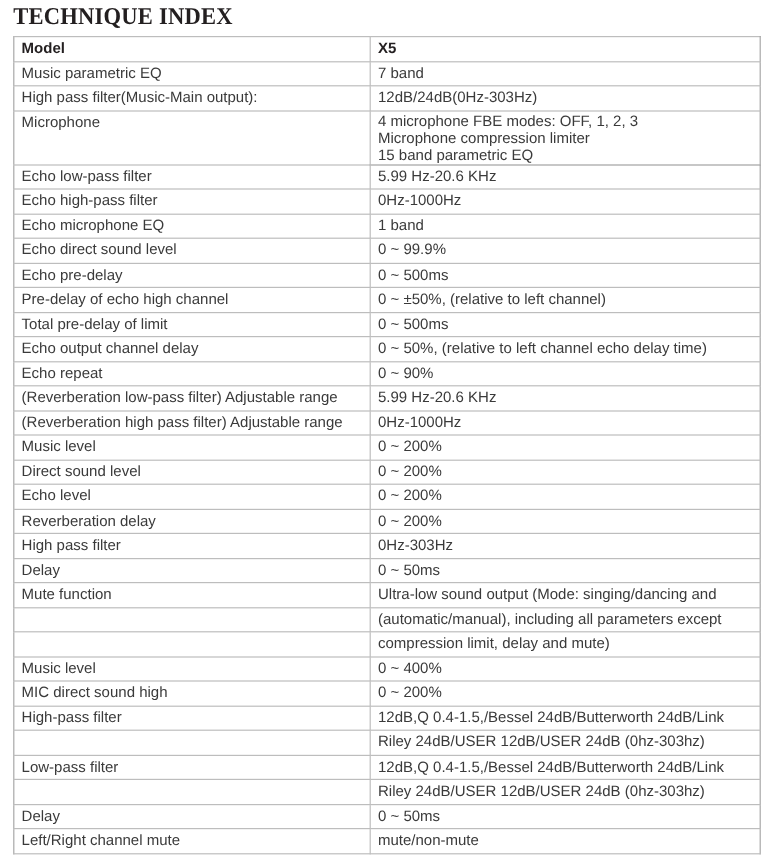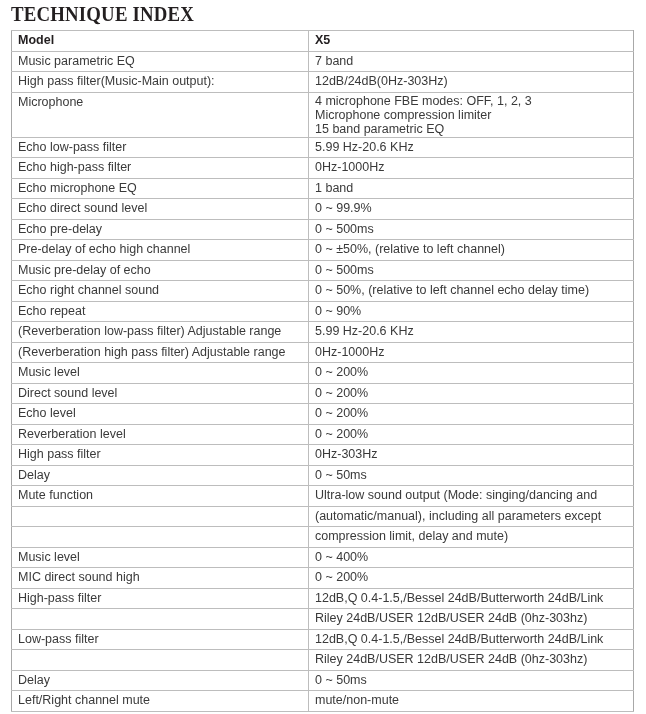--- a/index.html
+++ b/index.html
@@ -124,25 +124,25 @@
         </tr>
         <tr>
           <td class="label-cell"><span class="nowrap-shrink">Echo pre-delay</span></td>
           <td class="value-cell"><span class="nowrap-shrink">0 ~ 500ms</span></td>
         </tr>
         <tr>
           <td class="label-cell"><span class="nowrap-shrink">Pre-delay of echo high channel</span></td>
           <td class="value-cell"><span class="nowrap-shrink">0 ~ ±50%, (relative to left channel)</span></td>
         </tr>
         <tr>
-          <td class="label-cell"><span class="nowrap-shrink">Music pre-delay of echo</span></td>
+          <td class="label-cell"><span class="nowrap-shrink">Total pre-delay of limit</span></td>
           <td class="value-cell"><span class="nowrap-shrink">0 ~ 500ms</span></td>
         </tr>
         <tr>
-          <td class="label-cell"><span class="nowrap-shrink">Echo right channel sound</span></td>
+          <td class="label-cell"><span class="nowrap-shrink">Echo output channel delay</span></td>
           <td class="value-cell"><span class="nowrap-shrink">0 ~ 50%, (relative to left channel echo delay time)</span></td>
         </tr>
         <tr>
           <td class="label-cell"><span class="nowrap-shrink">Echo repeat</span></td>
           <td class="value-cell"><span class="nowrap-shrink">0 ~ 90%</span></td>
         </tr>
         <tr>
           <td class="label-cell"><span class="nowrap-shrink">(Reverberation low-pass filter) Adjustable range</span></td>
           <td class="value-cell"><span class="nowrap-shrink">5.99 Hz-20.6 KHz</span></td>
         </tr>
@@ -156,21 +156,21 @@
         </tr>
         <tr>
           <td class="label-cell"><span class="nowrap-shrink">Direct sound level</span></td>
           <td class="value-cell"><span class="nowrap-shrink">0 ~ 200%</span></td>
         </tr>
         <tr>
           <td class="label-cell"><span class="nowrap-shrink">Echo level</span></td>
           <td class="value-cell"><span class="nowrap-shrink">0 ~ 200%</span></td>
         </tr>
         <tr>
-          <td class="label-cell"><span class="nowrap-shrink">Reverberation level</span></td>
+          <td class="label-cell"><span class="nowrap-shrink">Reverberation delay</span></td>
           <td class="value-cell"><span class="nowrap-shrink">0 ~ 200%</span></td>
         </tr>
         <tr>
           <td class="label-cell"><span class="nowrap-shrink">High pass filter</span></td>
           <td class="value-cell"><span class="nowrap-shrink">0Hz-303Hz</span></td>
         </tr>
         <tr>
           <td class="label-cell"><span class="nowrap-shrink">Delay</span></td>
           <td class="value-cell"><span class="nowrap-shrink">0 ~ 50ms</span></td>
         </tr>

